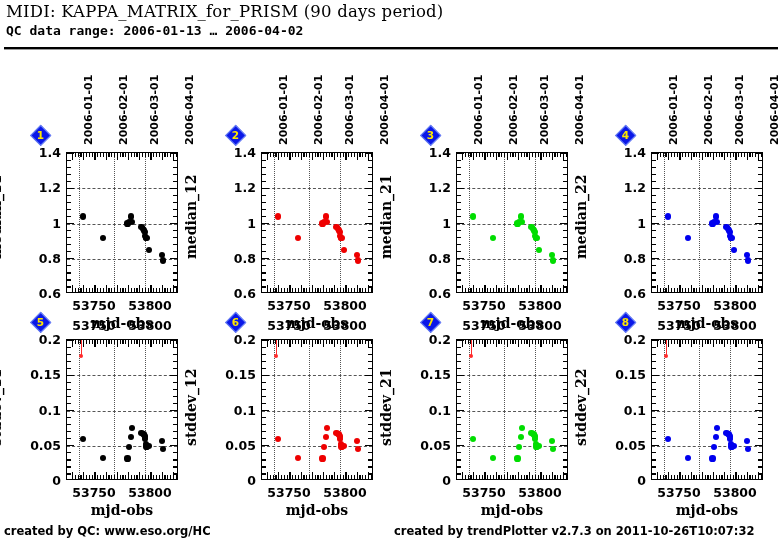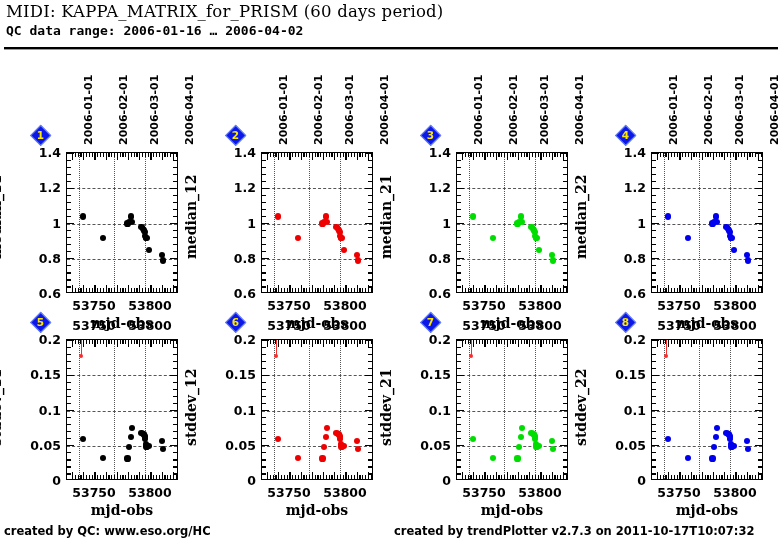--- a/index.html
+++ b/index.html
@@ -134,22 +134,22 @@
     font-family:"DejaVu Sans","Liberation Sans",sans-serif;
     font-size:11.5px;font-weight:bold;color:#000;white-space:nowrap;
   }
 </style>
 </head>
 <body>
 
 <div class="page">
 
   <div id="header">
-    <div id="title">MIDI: KAPPA_MATRIX_for_PRISM (60 days period)</div>
-    <div id="subtitle">QC data range: 2006-01-16 … 2006-04-02</div>
+    <div id="title">MIDI: KAPPA_MATRIX_for_PRISM (90 days period)</div>
+    <div id="subtitle">QC data range: 2006-01-13 … 2006-04-02</div>
   </div>
   <div id="rule"></div>
   <div id="rule2"></div>
 
   <div id="plots">
       <div class="panel" style="left: 0px; top: 0px; width: 782px; height: 542px;">
         <div class="plotbox" style="left: 66px; top: 152px; width: 112px; height: 141px;">
           <div class="grid-v" style="left: 12.32px;"></div>
           <div class="grid-v" style="left: 47.04px;"></div>
           <div class="grid-v" style="left: 78.4px;"></div>
@@ -1428,15 +1428,15 @@
         <div class="xlab" style="left: 679px; top: 318px;">53750</div>
         <div class="xlab" style="left: 735px; top: 318px;">53800</div>
         <div class="badge" style="left: 616px; top: 313px;">
           <div class="dia"></div>
           <div class="num">8</div>
         </div>
       </div>
     </div>
 
   <div class="foot" id="foot-left" style="left:4px;top:524px;">created by QC: www.eso.org/HC</div>
-  <div class="foot" id="foot-right" style="left:394px;top:524px;">created by trendPlotter v2.7.3 on 2011-10-17T10:07:32</div>
+  <div class="foot" id="foot-right" style="left:394px;top:524px;">created by trendPlotter v2.7.3 on 2011-10-26T10:07:32</div>
 
 </div>
 
 </body></html>

